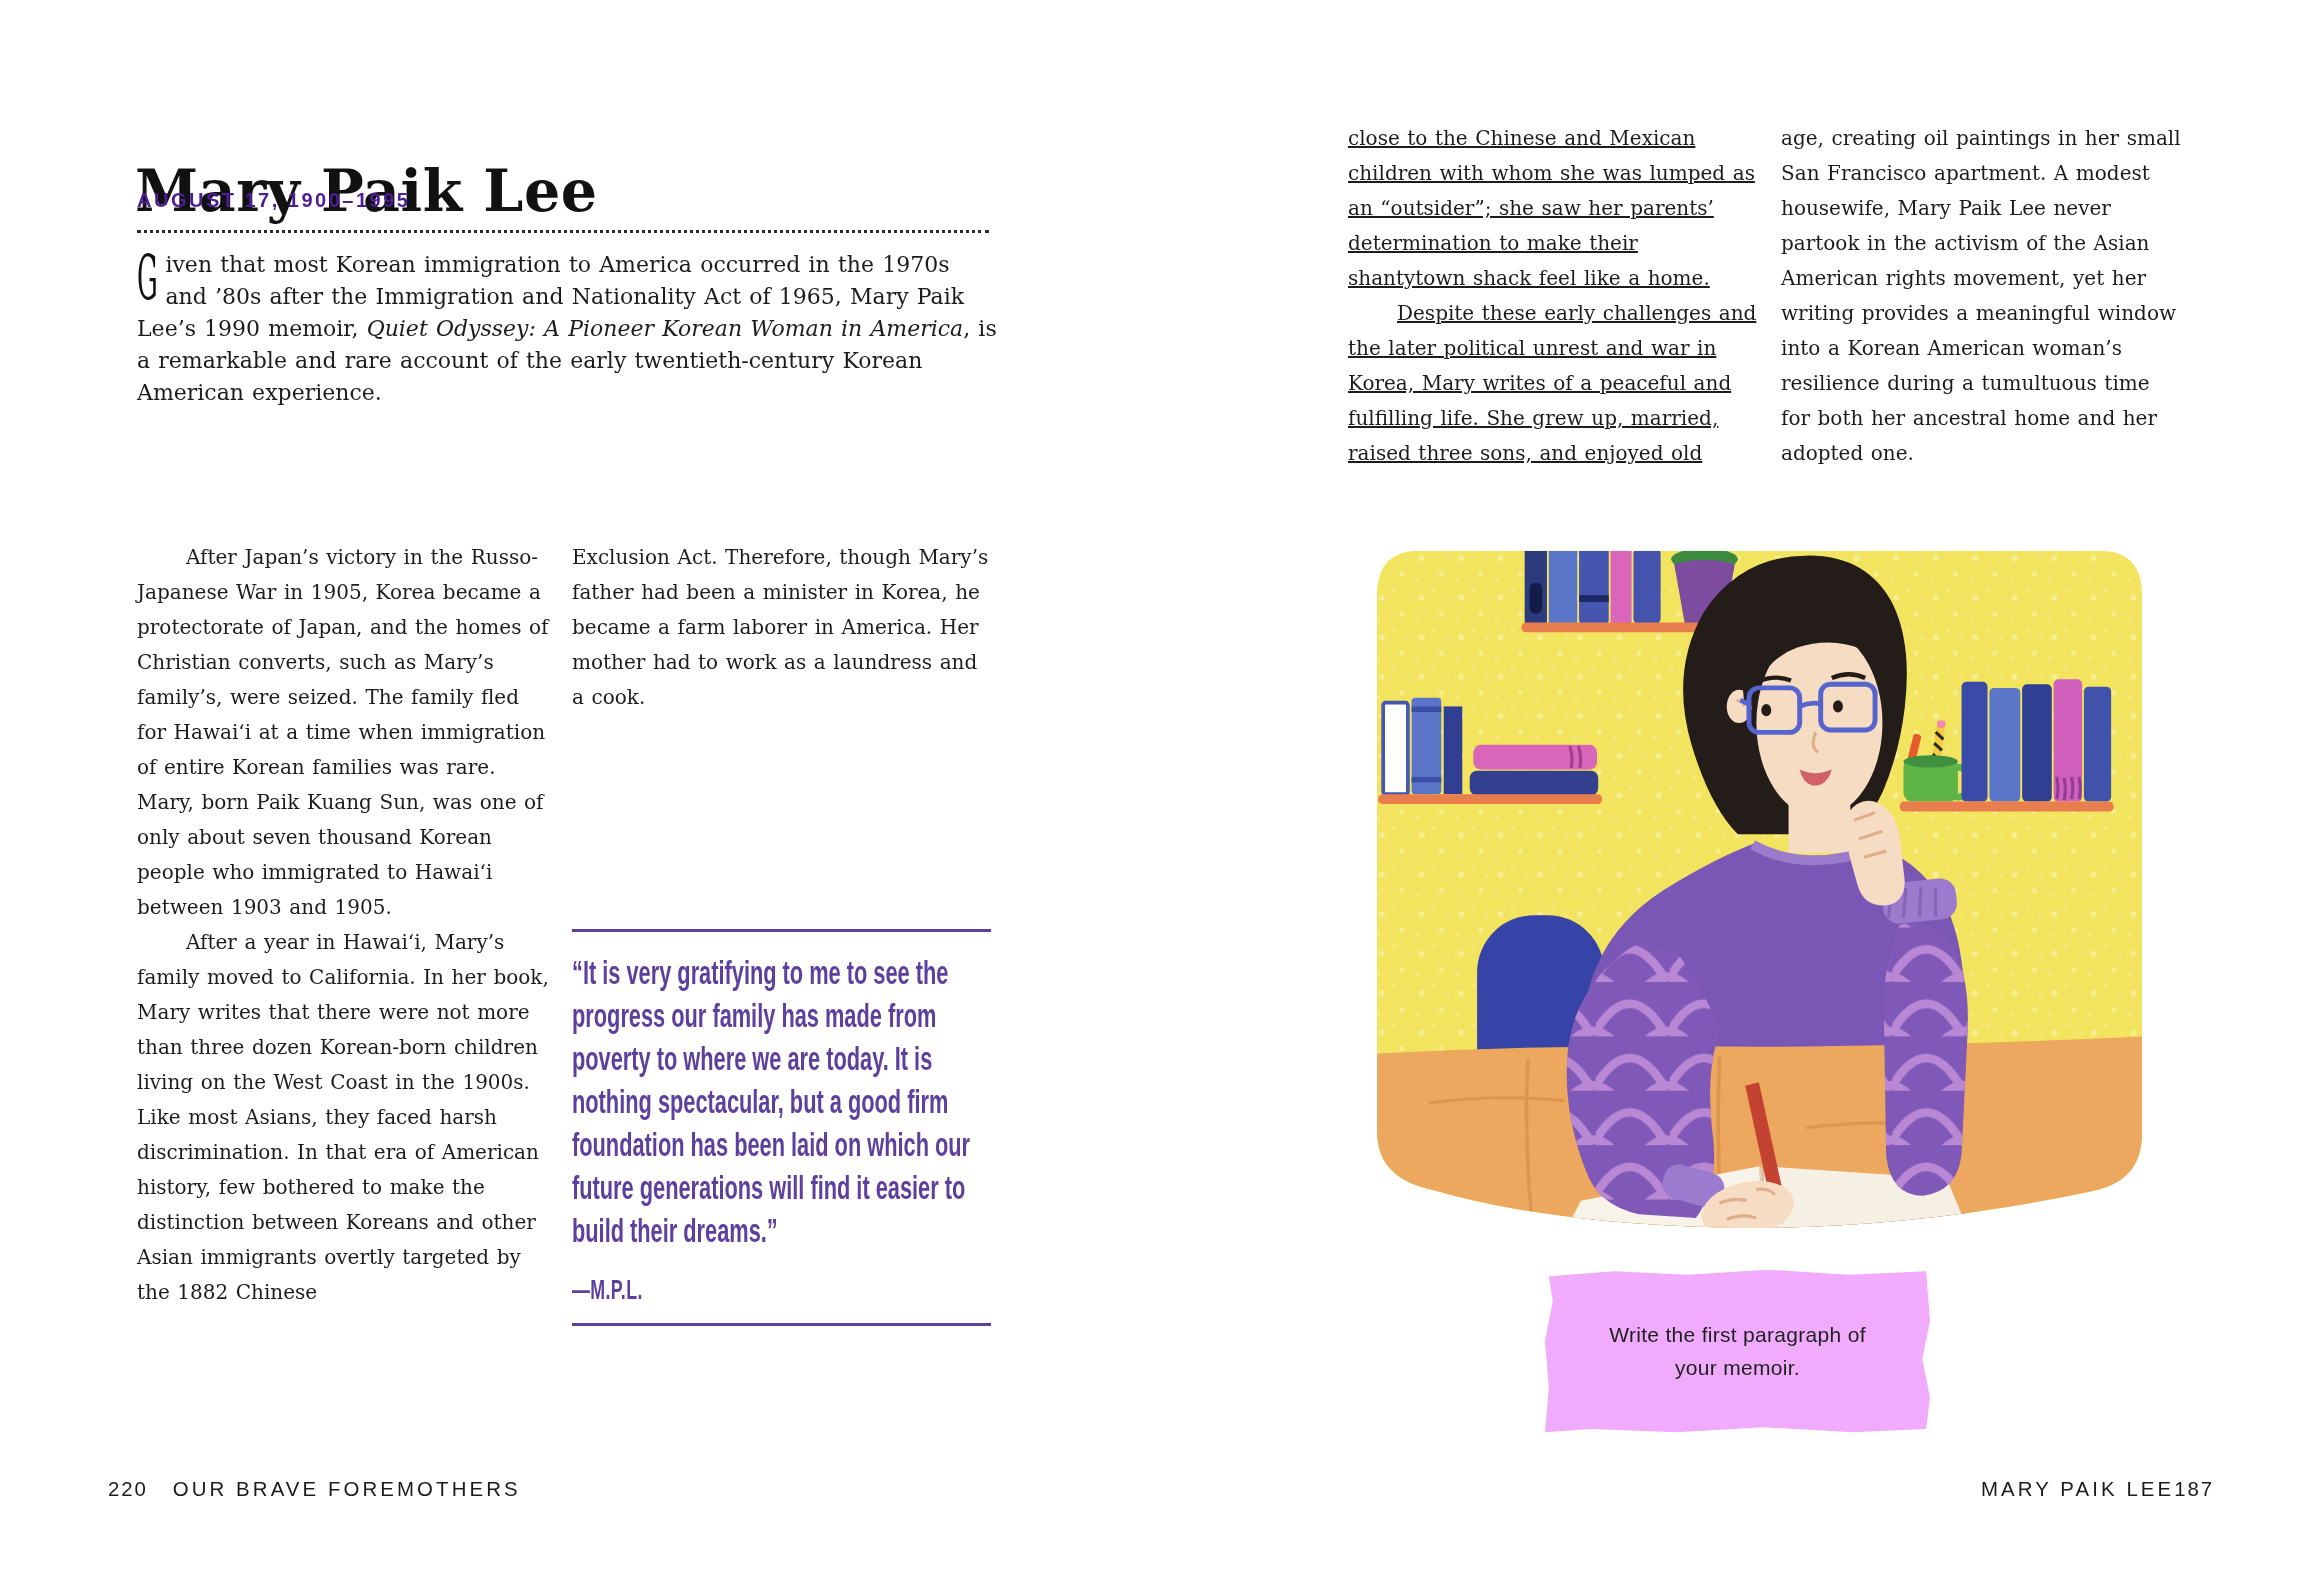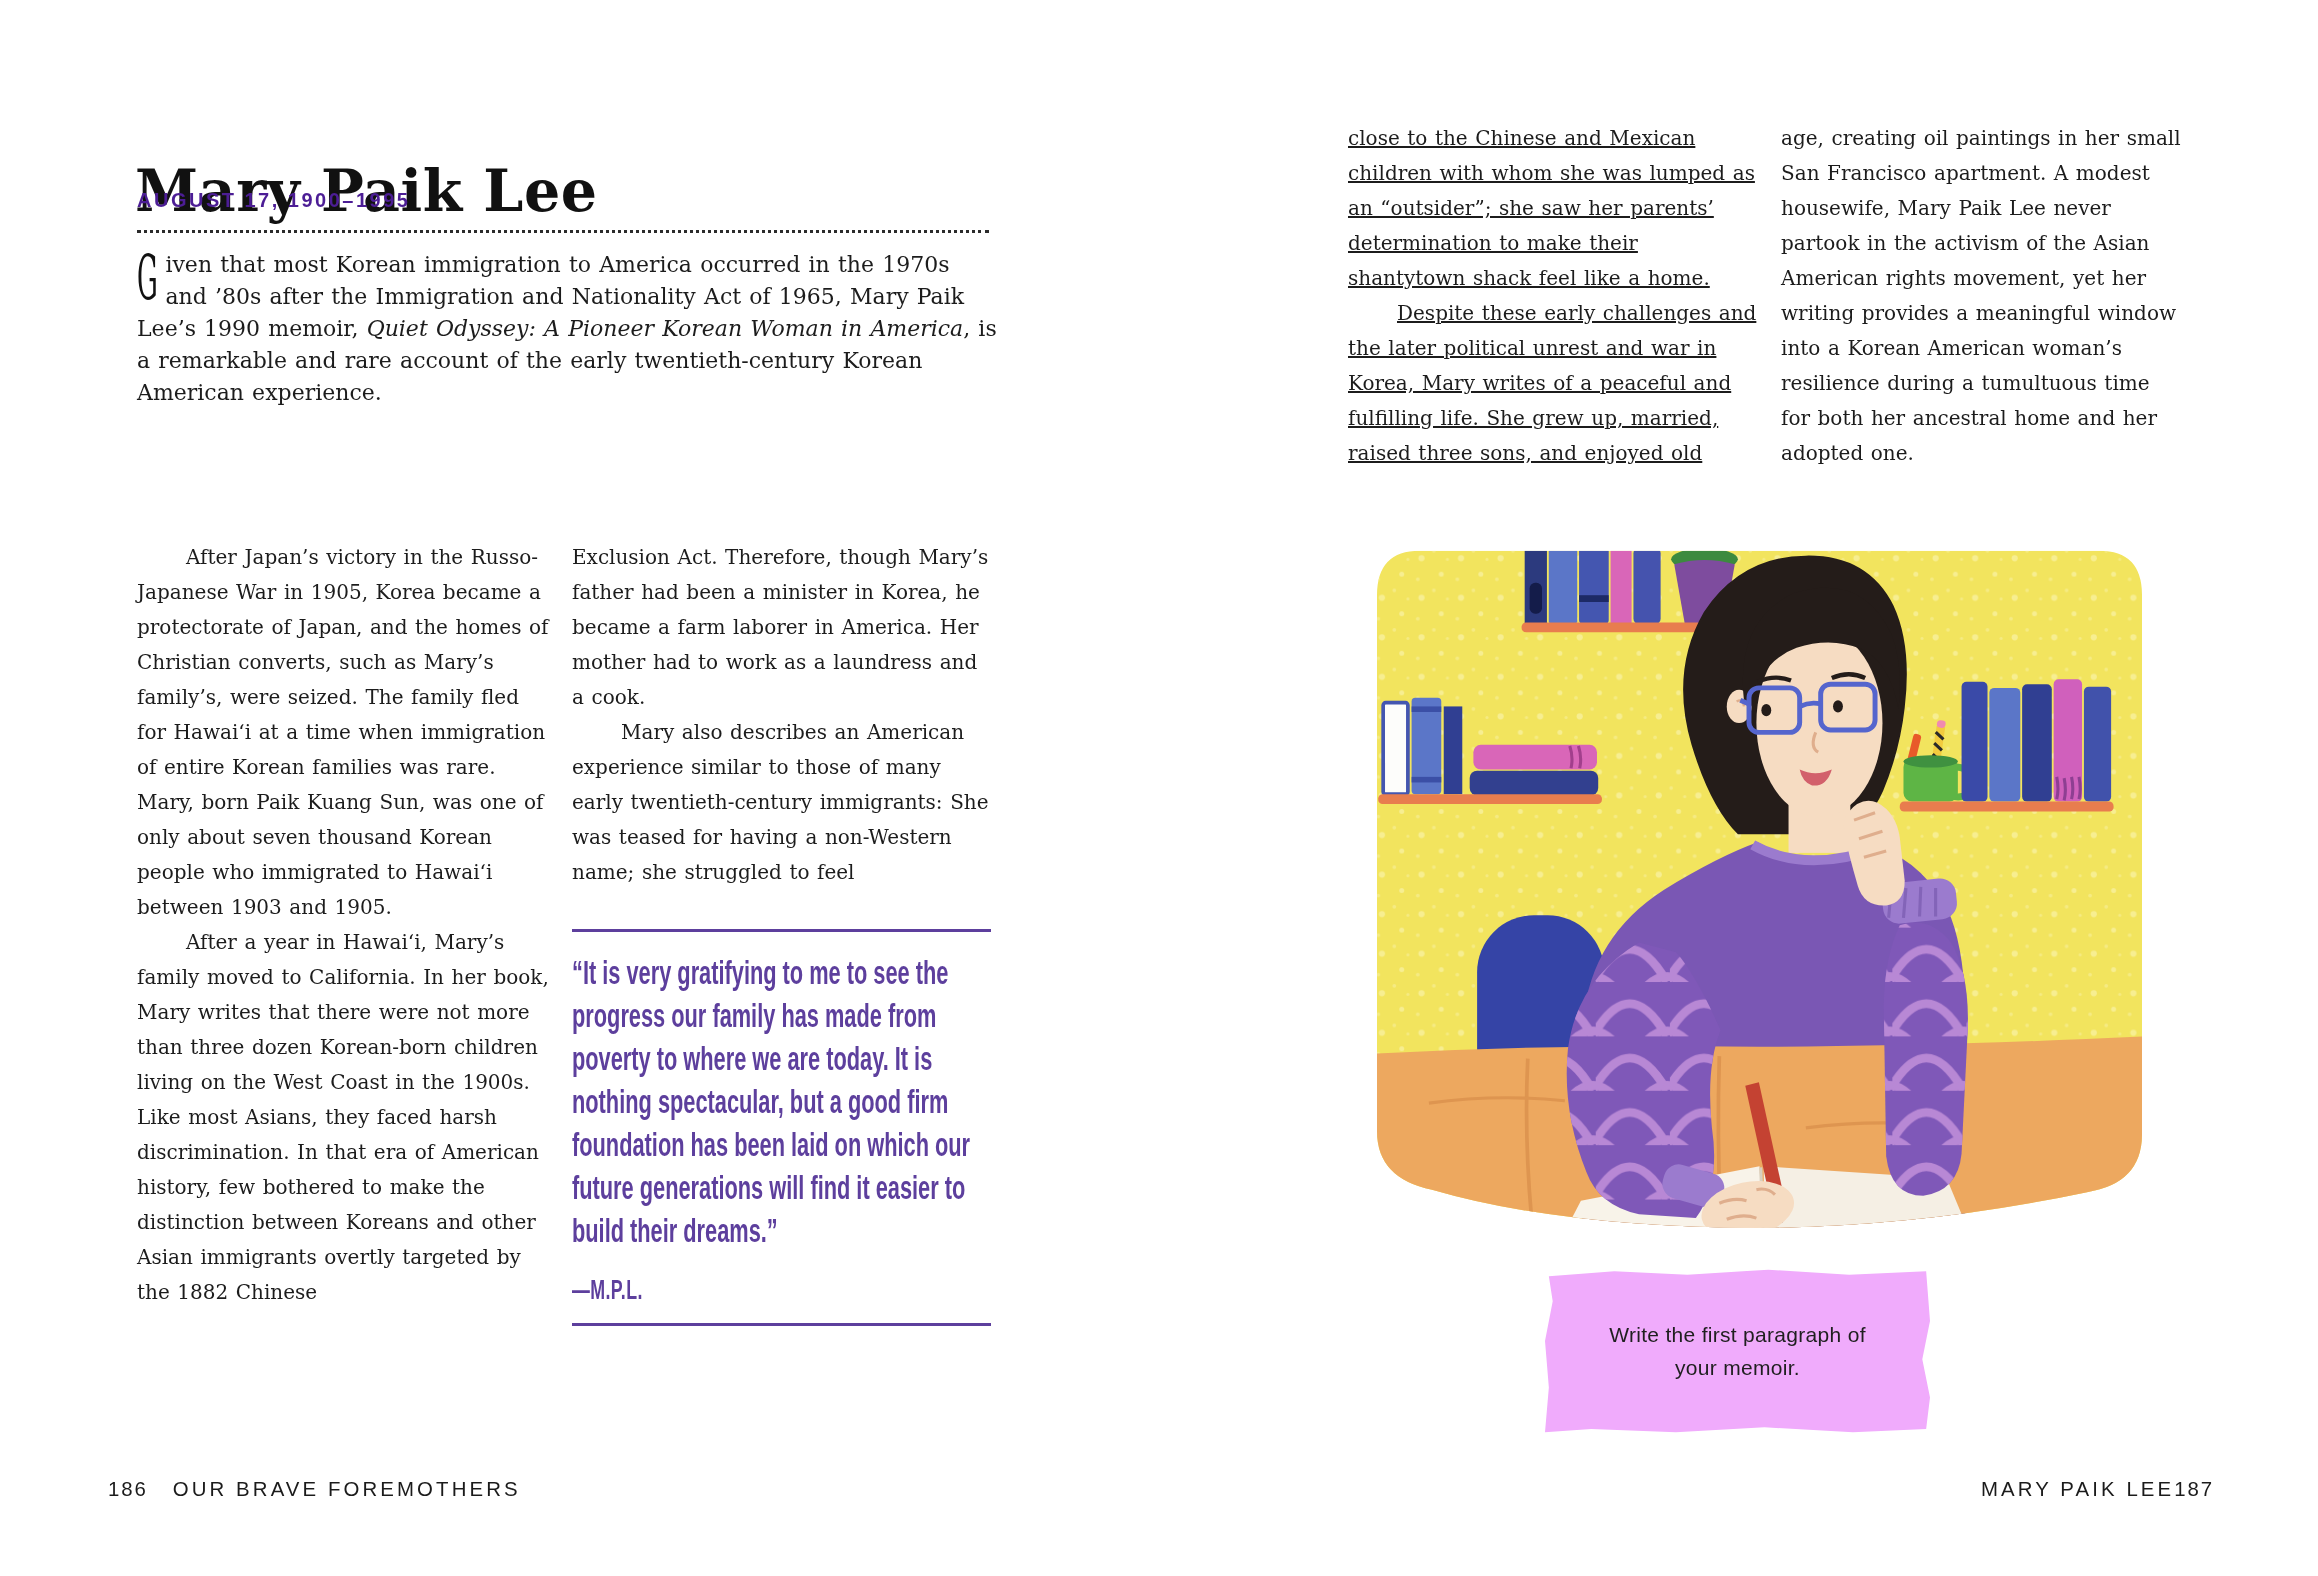--- a/index.html
+++ b/index.html
@@ -104,34 +104,33 @@
         </span><span>iven that most Korean immigration to America occurred in the 1970s and ’80s after the Immigration and Nationality Act of 1965, Mary Paik Lee’s 1990 memoir, </span><em>Quiet Odyssey: A Pioneer Korean Woman in America</em><span>, is a remarkable and rare account of the early twentieth-century Korean American experience.</span>
     </div>
 
     <div class="abs col col1">
       <p class="indent">After Japan’s victory in the Russo-Japanese War in 1905, Korea became a protectorate of Japan, and the homes of Christian converts, such as Mary’s family’s, were seized. The family fled for Hawai‘i at a time when immigration of entire Korean families was rare. Mary, born Paik Kuang Sun, was one of only about seven thousand Korean people who immigrated to Hawai‘i between 1903 and 1905.</p>
       <p class="indent">After a year in Hawai‘i, Mary’s family moved to California. In her book, Mary writes that there were not more than three dozen Korean-born children living on the West Coast in the 1900s. Like most Asians, they faced harsh discrimination. In that era of American history, few bothered to make the distinction between Koreans and other Asian immigrants overtly targeted by the 1882 Chinese</p>
     </div>
 
     <div class="abs col col2">
       <p>Exclusion Act. Therefore, though Mary’s father had been a minister in Korea, he became a farm laborer in America. Her mother had to work as a laundress and a cook.</p>
-      <p class="indent">Mary also describes an American experience similar to those of many early twentieth-century immigrants: She was teased for having a non-Western name; she struggled to feel</p>
     </div>
 
     <div class="abs quote-block">
       <div class="quote-rule top"></div>
       <div class="quote-scale">
         <blockquote class="quote-text" style="margin:0">“It is very gratifying to me to see the progress our family has made from poverty to where we are today. It is nothing spectacular, but a good firm foundation has been laid on which our future generations will find it easier to build their dreams.”</blockquote>
         <div class="quote-attr">—M.P.L.</div>
       </div>
       <div class="quote-rule bottom"></div>
     </div>
 
     <div class="abs footer footer-left">
-      <span>186</span><span class="running">OUR BRAVE FOREMOTHERS</span>
+      <span>220</span><span class="running">OUR BRAVE FOREMOTHERS</span>
     </div>
   </div>
 
   <div>
     <div class="abs col col3">
       <p>close to the Chinese and Mexican children with whom she was lumped as an “outsider”; she saw her parents’ determination to make their shantytown shack feel like a home.</p>
       <p class="indent">Despite these early challenges and the later political unrest and war in Korea, Mary writes of a peaceful and fulfilling life. She grew up, married, raised three sons, and enjoyed old</p>
     </div>
     <div class="abs col col4">
       <p>age, creating oil paintings in her small San Francisco apartment. A modest housewife, Mary Paik Lee never partook in the activism of the Asian American rights movement, yet her writing provides a meaningful window into a Korean American woman’s resilience during a tumultuous time for both her ancestral home and her adopted one.</p>

